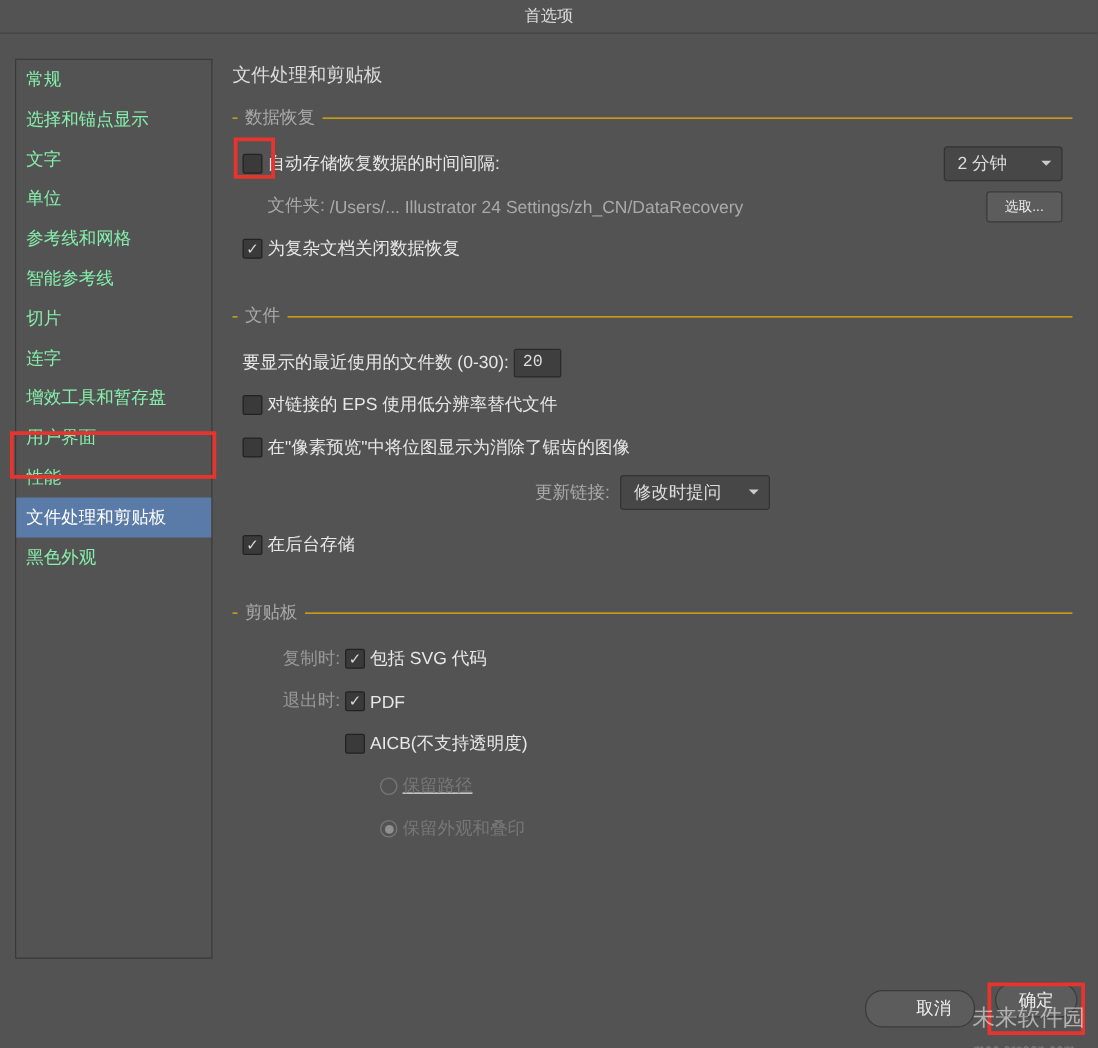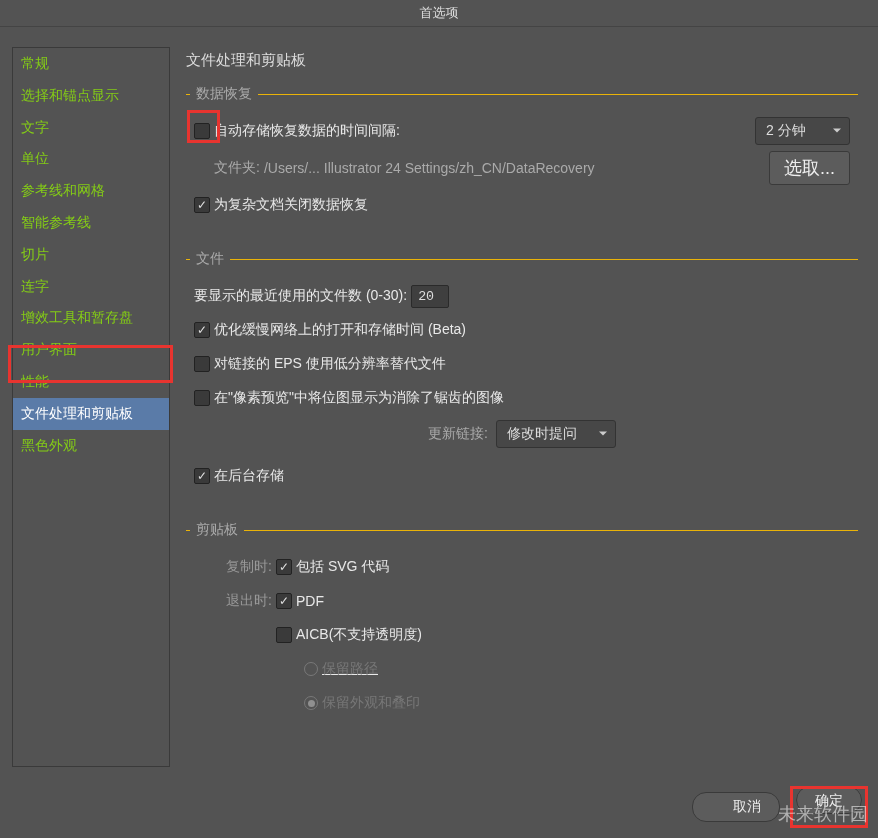--- a/index.html
+++ b/index.html
@@ -35,21 +35,21 @@
     .sidebar {
       width: 158px;
       background: #535353;
       border: 1px solid #3a3a3a;
       position: relative;
       max-height: 720px;
     }
     .sidebar-item {
       padding: 4px 8px;
       font-size: 14px;
-      color: #84cc16;
+      color: #86efac;
       cursor: pointer;
       line-height: 1.7;
     }
     .sidebar-item.selected {
       background: #5a7ba8;
       color: #fff;
     }
     .highlight-box {
       position: absolute;
       border: 3px solid #e8342f;
@@ -161,21 +161,21 @@
       min-width: 88px;
       text-align: right;
     }
     .btn-rect {
       background: #5c5c5c;
       border: 1px solid #3a3a3a;
       color: #eee;
       padding: 4px 14px;
       border-radius: 3px;
       cursor: pointer;
-      font-size: 18px;
+      font-size: 11px;
     }
     .input-num {
       background: #3f3f3f;
       border: 1px solid #2a2a2a;
       color: #ddd;
       padding: 3px 6px;
       width: 38px;
       border-radius: 2px;
       font-family: Liberation Mono, monospace;
     }
@@ -254,24 +254,20 @@
         </div>
       </div>
 
       <div class="section">
         <div class="section-title">文件</div>
         <div class="row">
           <span class="label">要显示的最近使用的文件数 (0-30):</span>
           <input class="input-num" value="20" style="">
         </div>
         <div class="row">
-          <span class="cbox checked"></span>
-          <span class="label">优化缓慢网络上的打开和存储时间 (Beta)</span>
-        </div>
-        <div class="row">
           <span class="cbox"></span>
           <span class="label">对链接的 EPS 使用低分辨率替代文件</span>
         </div>
         <div class="row">
           <span class="cbox"></span>
           <span class="label">在"像素预览"中将位图显示为消除了锯齿的图像</span>
         </div>
         <div class="link-row">
           <span class="label muted">更新链接:</span>
           <span class="select" style="min-width:120px;">修改时提问</span>

